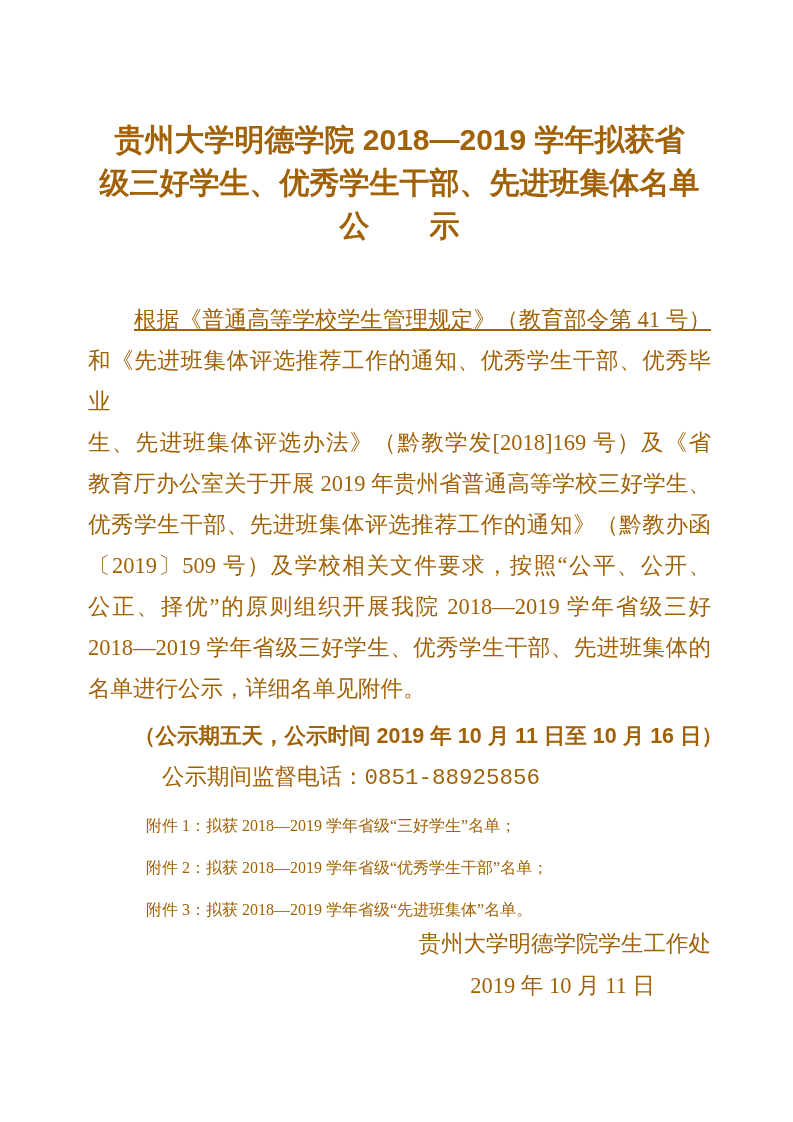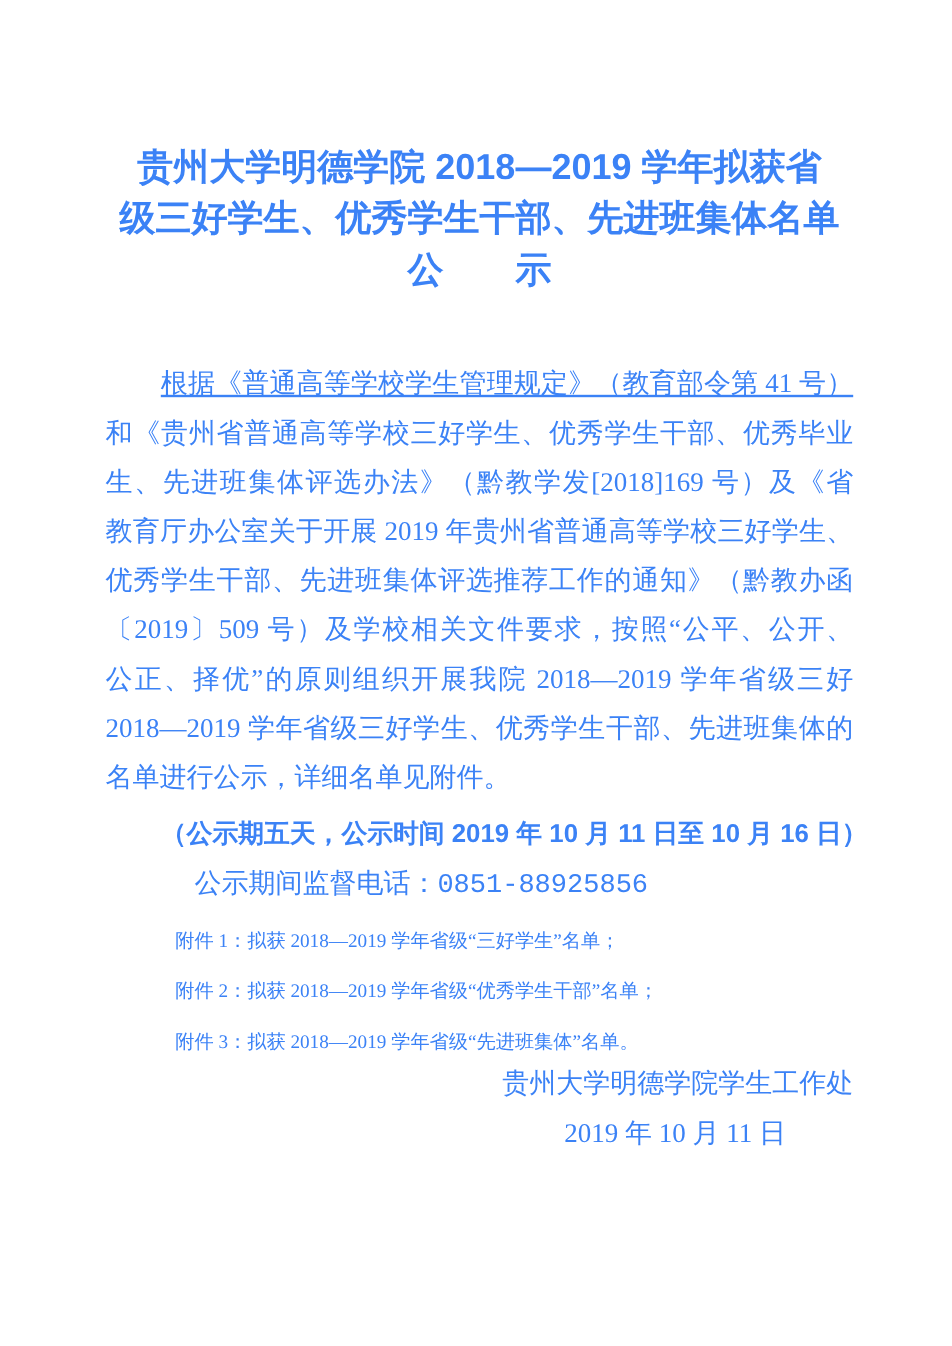--- a/index.html
+++ b/index.html
@@ -5,21 +5,21 @@
   html, body {
     margin: 0;
     padding: 0;
     background: #ffffff;
   }
   .page {
     position: relative;
     width: 793px;
     height: 1122px;
     background: #ffffff;
-    color: #3b82f6;
+    color: #a16207;
     overflow: hidden;
     box-sizing: border-box;
     padding: 118px 82px 0 88px;
   }
   .doc-title {
     font-family: "Liberation Sans", "DejaVu Sans", sans-serif;
     font-weight: bold;
     font-size: 30px;
     line-height: 43px;
     text-align: center;
@@ -94,21 +94,21 @@
 <div class="page">
 
   <div class="doc-title">
     <div class="title-line">贵州大学明德学院 2018—2019 学年拟获省</div>
     <div class="title-line">级三好学生、优秀学生干部、先进班集体名单</div>
     <div class="title-line">公　　示</div>
   </div>
 
   <div class="body-text">
     <div class="body-line first">根据《普通高等学校学生管理规定》（教育部令第 41 号）</div>
-    <div class="body-line">和《贵州省普通高等学校三好学生、优秀学生干部、优秀毕业</div>
+    <div class="body-line">和《先进班集体评选推荐工作的通知、优秀学生干部、优秀毕业</div>
     <div class="body-line">生、先进班集体评选办法》（黔教学发[2018]169 号）及《省</div>
     <div class="body-line">教育厅办公室关于开展 2019 年贵州省普通高等学校三好学生、</div>
     <div class="body-line">优秀学生干部、先进班集体评选推荐工作的通知》（黔教办函</div>
     <div class="body-line">〔2019〕509 号）及学校相关文件要求，按照“公平、公开、</div>
     <div class="body-line">公正、择优”的原则组织开展我院 2018—2019 学年省级三好</div>
     <div class="body-line">2018—2019 学年省级三好学生、优秀学生干部、先进班集体的</div>
     <div class="body-line last">名单进行公示，详细名单见附件。</div>
   </div>
 
   <div class="notice-period">（公示期五天，公示时间 2019 年 10 月 11 日至 10 月 16 日）</div>

